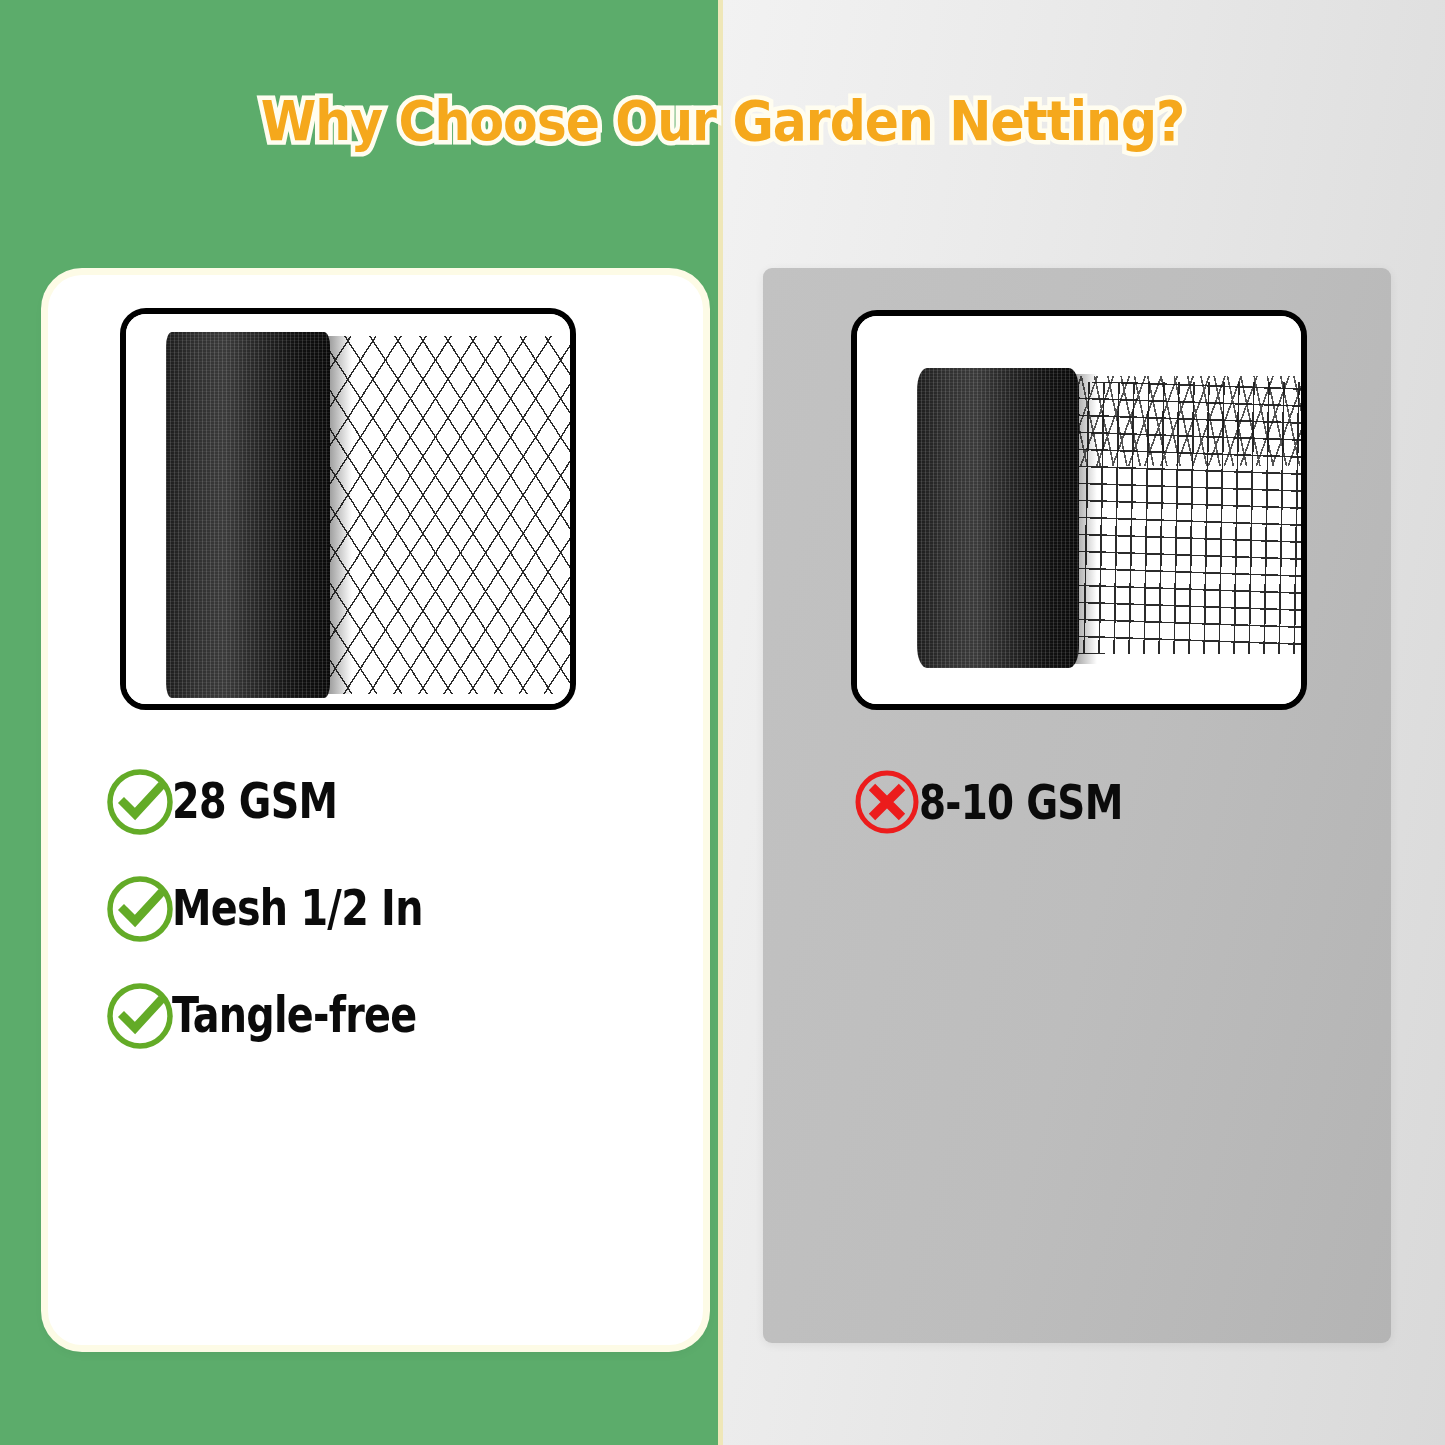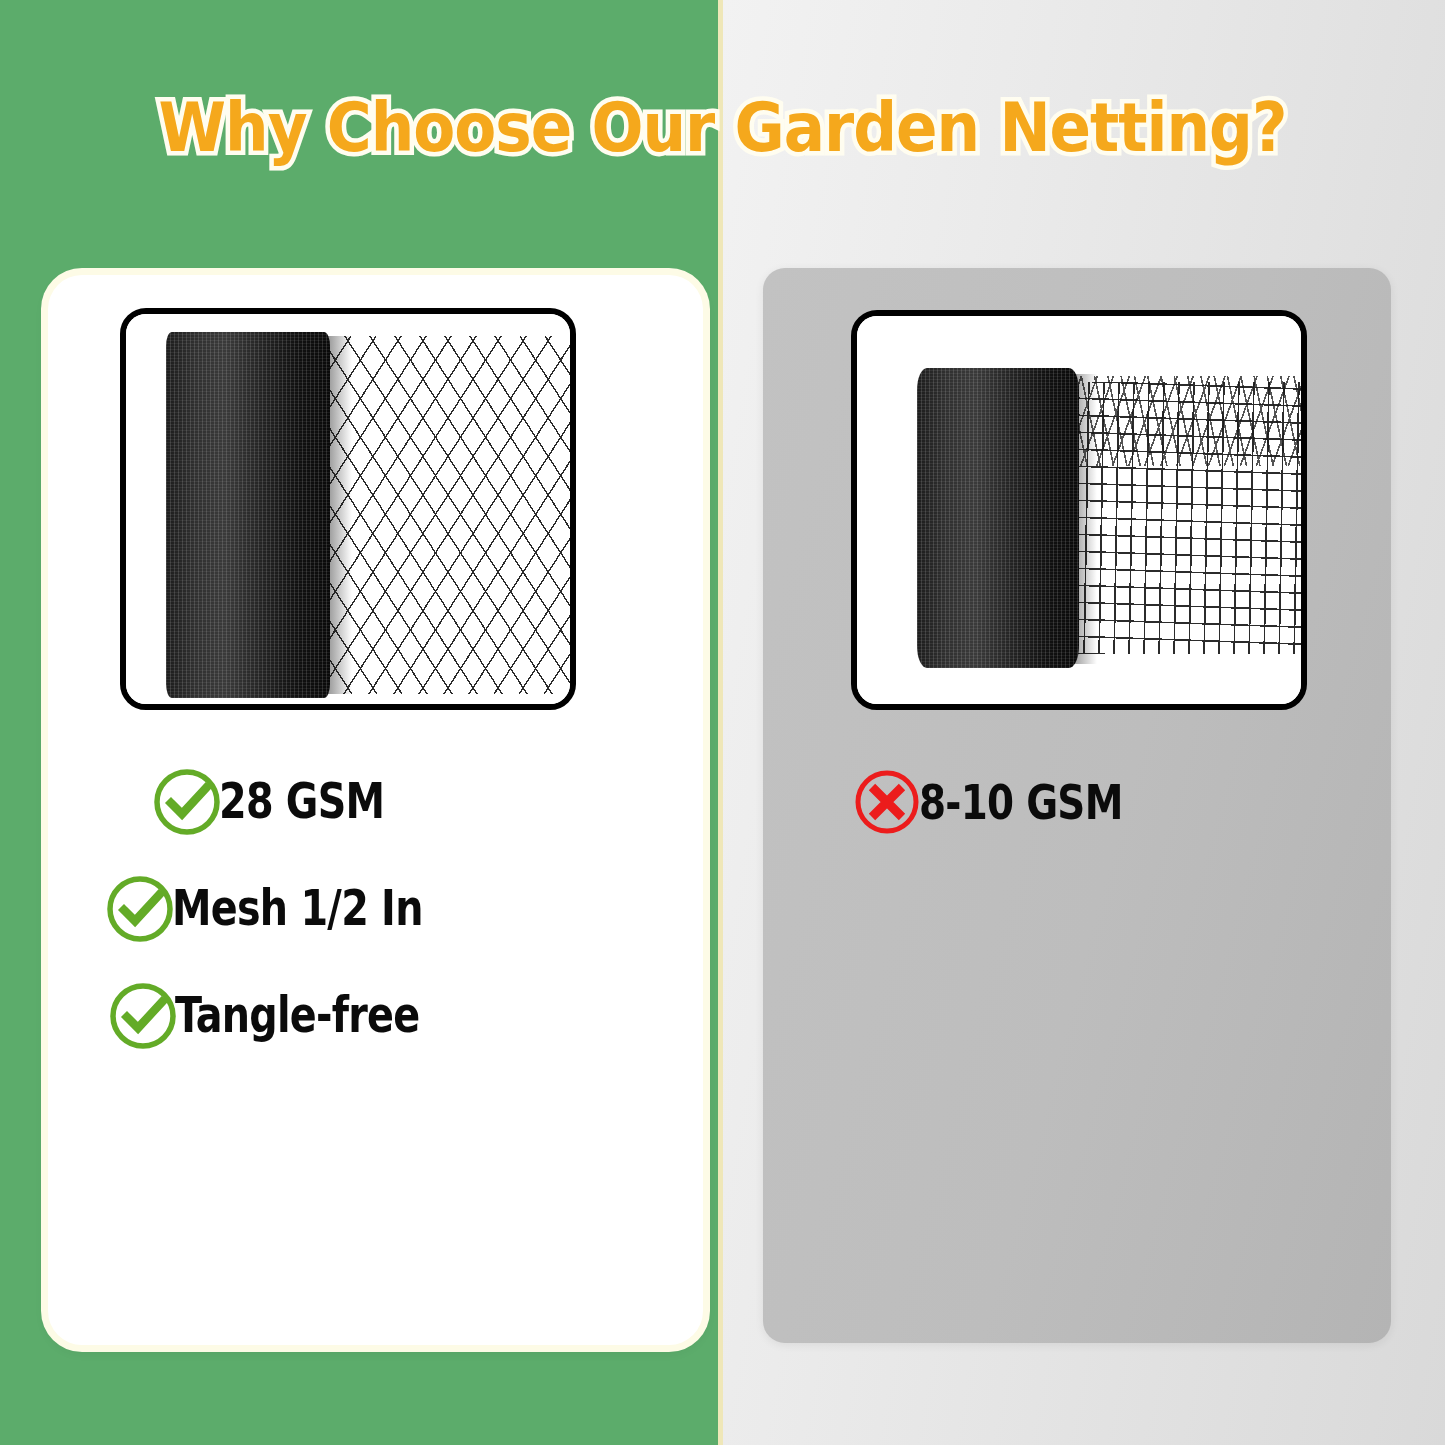--- a/index.html
+++ b/index.html
@@ -23,21 +23,21 @@
   #bg-right {
     position:absolute; left:723px; top:0; right:0; height:1445px;
     background:linear-gradient(100deg,#f2f2f2 0%,#ebebeb 30%,#e2e2e2 65%,#d9d9d9 100%);
   }
 
   
   #heading {
     position:absolute; left:0; top:88px; width:1445px;
     text-align:center;
     z-index:6;
-    font-size:68px;
+    font-size:56px;
     font-weight:bold;
     letter-spacing:-1px;
     color:#f5a81c;
     font-family:"DejaVu Sans", sans-serif;
     font-stretch:condensed;
     -webkit-text-stroke:9px #fffdf0;
     paint-order:stroke fill;
     white-space:nowrap;
   }
 
@@ -46,21 +46,21 @@
 
   #card-good {
     left:48px; top:275px; width:655px; height:1070px;
     background:#ffffff;
     border-radius:34px;
     box-shadow:0 0 0 7px #fdfbe6, 0 4px 14px rgba(0,0,0,.10);
   }
   #card-bad {
     left:763px; top:268px; width:628px; height:1075px;
     background:#bcbcbc;
-    border-radius:22px;
+    border-radius:9px;
     background-image:linear-gradient(105deg,#c2c2c2 0%,#bdbdbd 55%,#b4b4b4 100%);
     box-shadow:0 2px 10px rgba(0,0,0,.07);
   }
 
   
   .img-frame {
     position:absolute;
     background:#fff;
     border:6px solid #000;
     border-radius:26px;
@@ -130,21 +130,20 @@
 
   
   .feature-list { position:absolute; z-index:5; }
   #list-good { left:104px; top:748px; }
   #list-bad  { left:856px; top:748px; }
 
   .feature-row {
     display:flex;
     align-items:center;
     height:107px;
-    justify-content:center;
   }
   .feature-icon {
     flex:0 0 auto;
     width:72px; height:72px;
     margin-right:-4px;
     display:block;
   }
   .feature-text {
     font-family:"DejaVu Sans", sans-serif;
     font-stretch:condensed;

